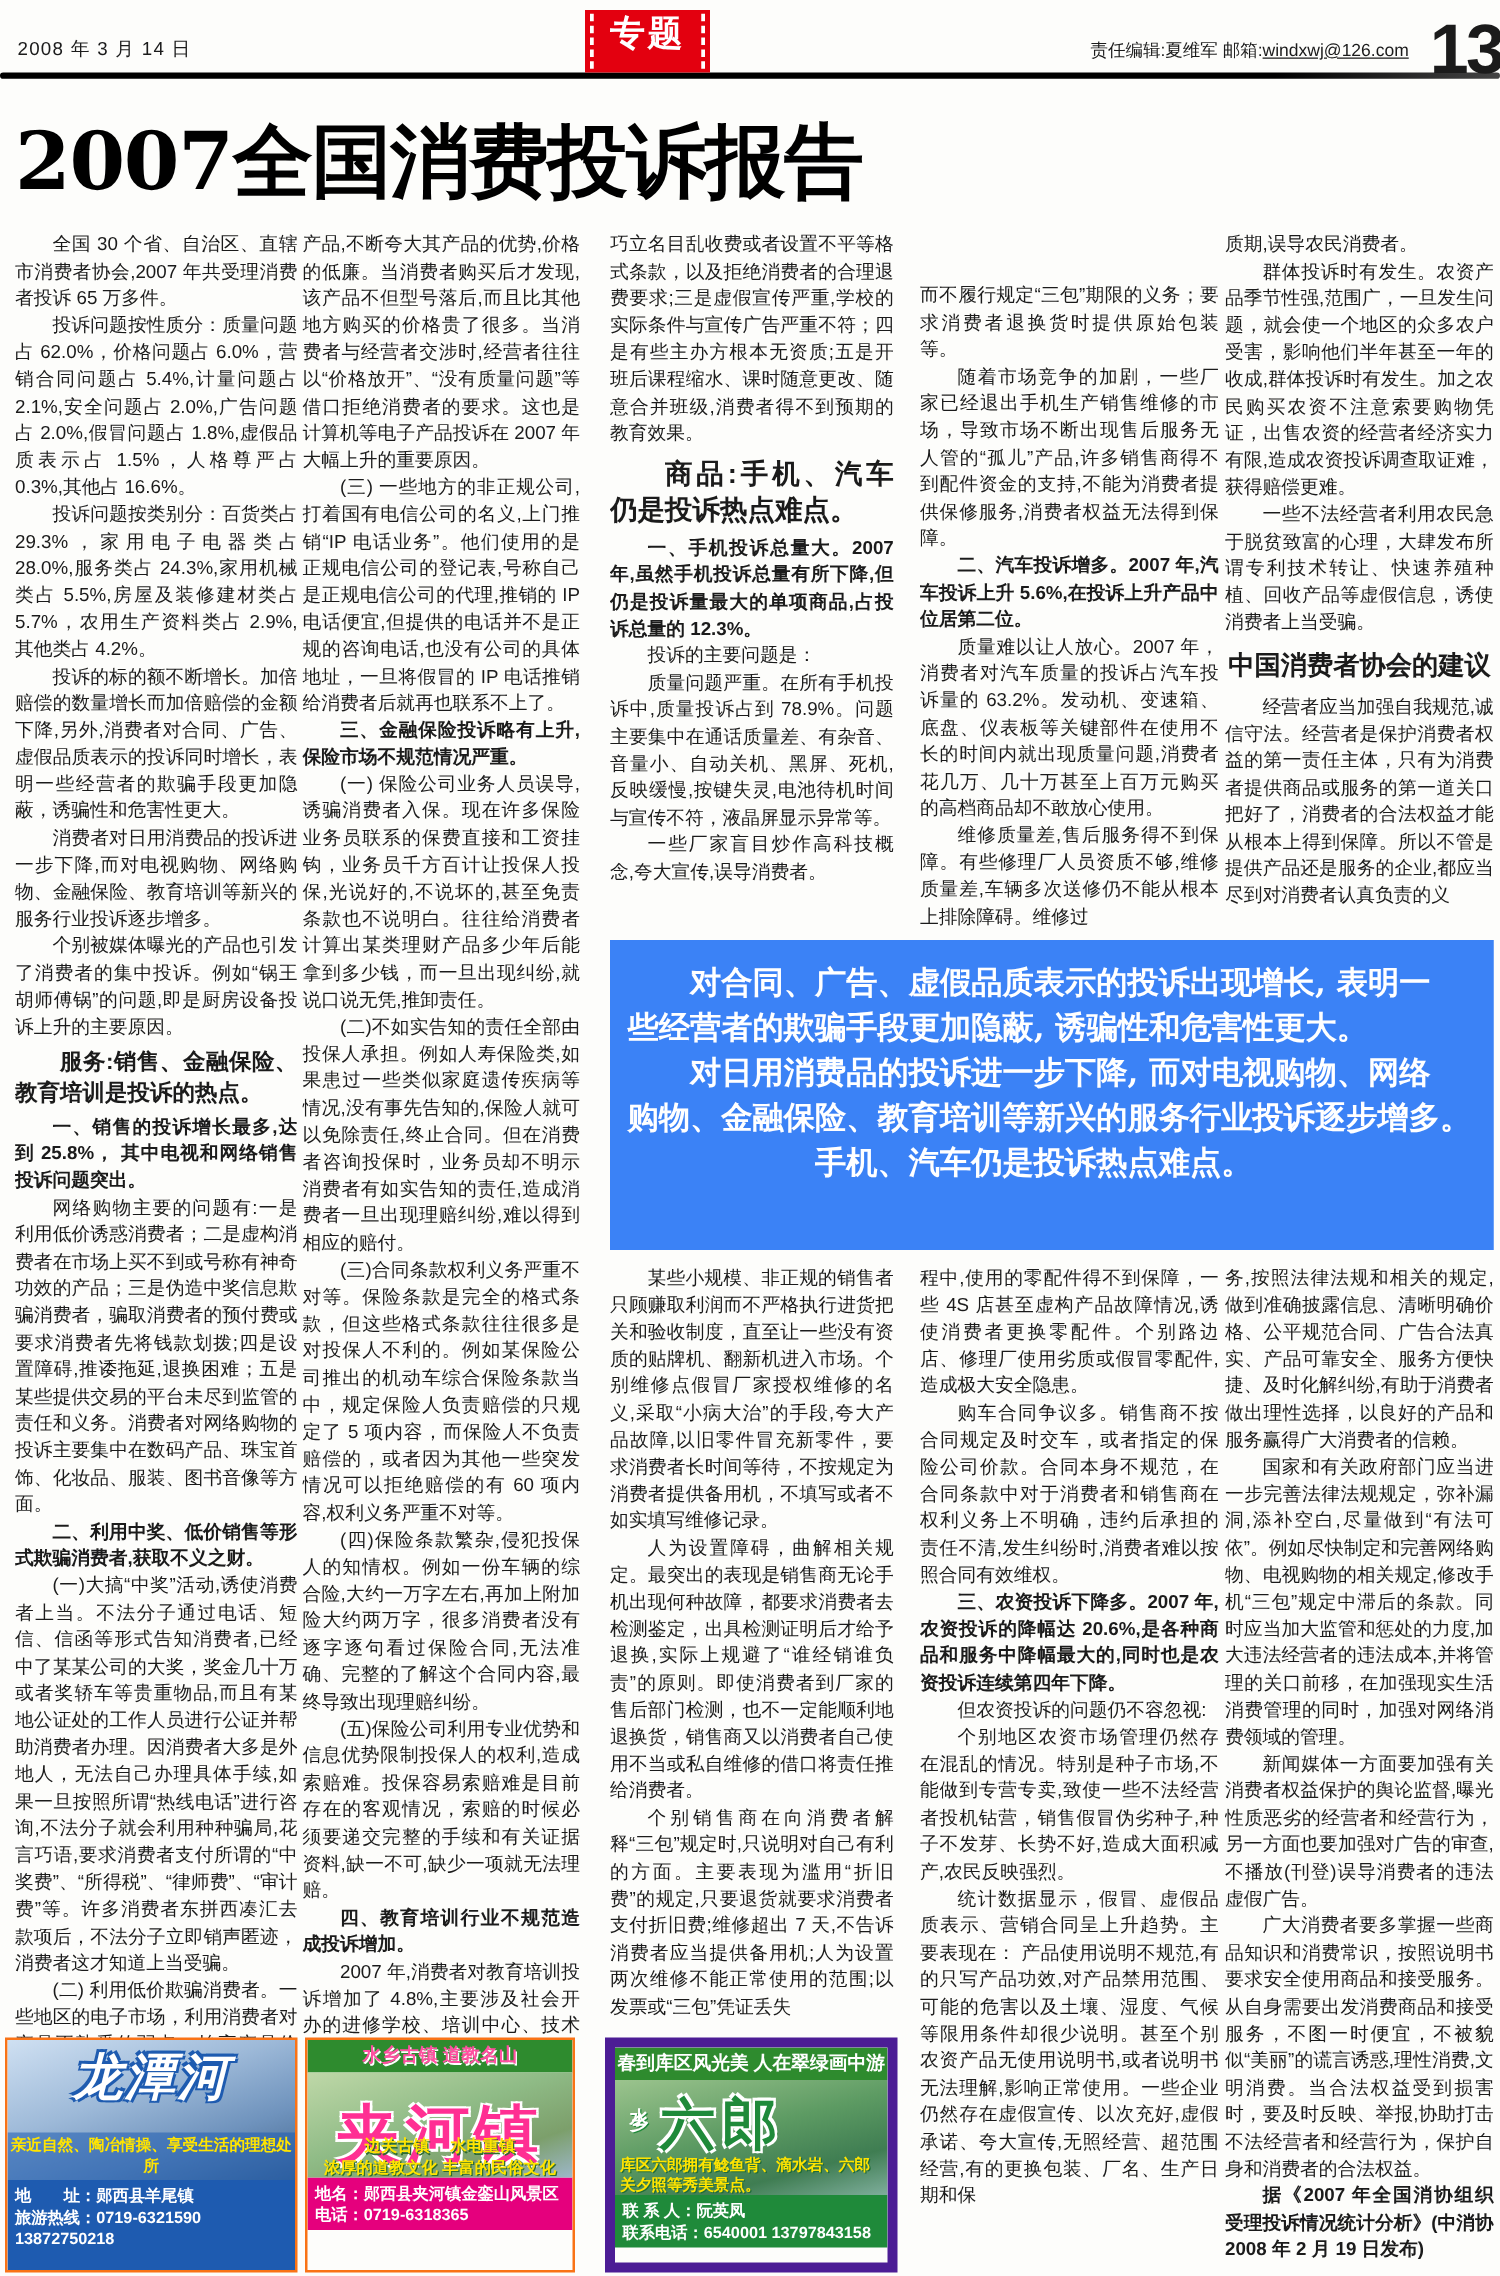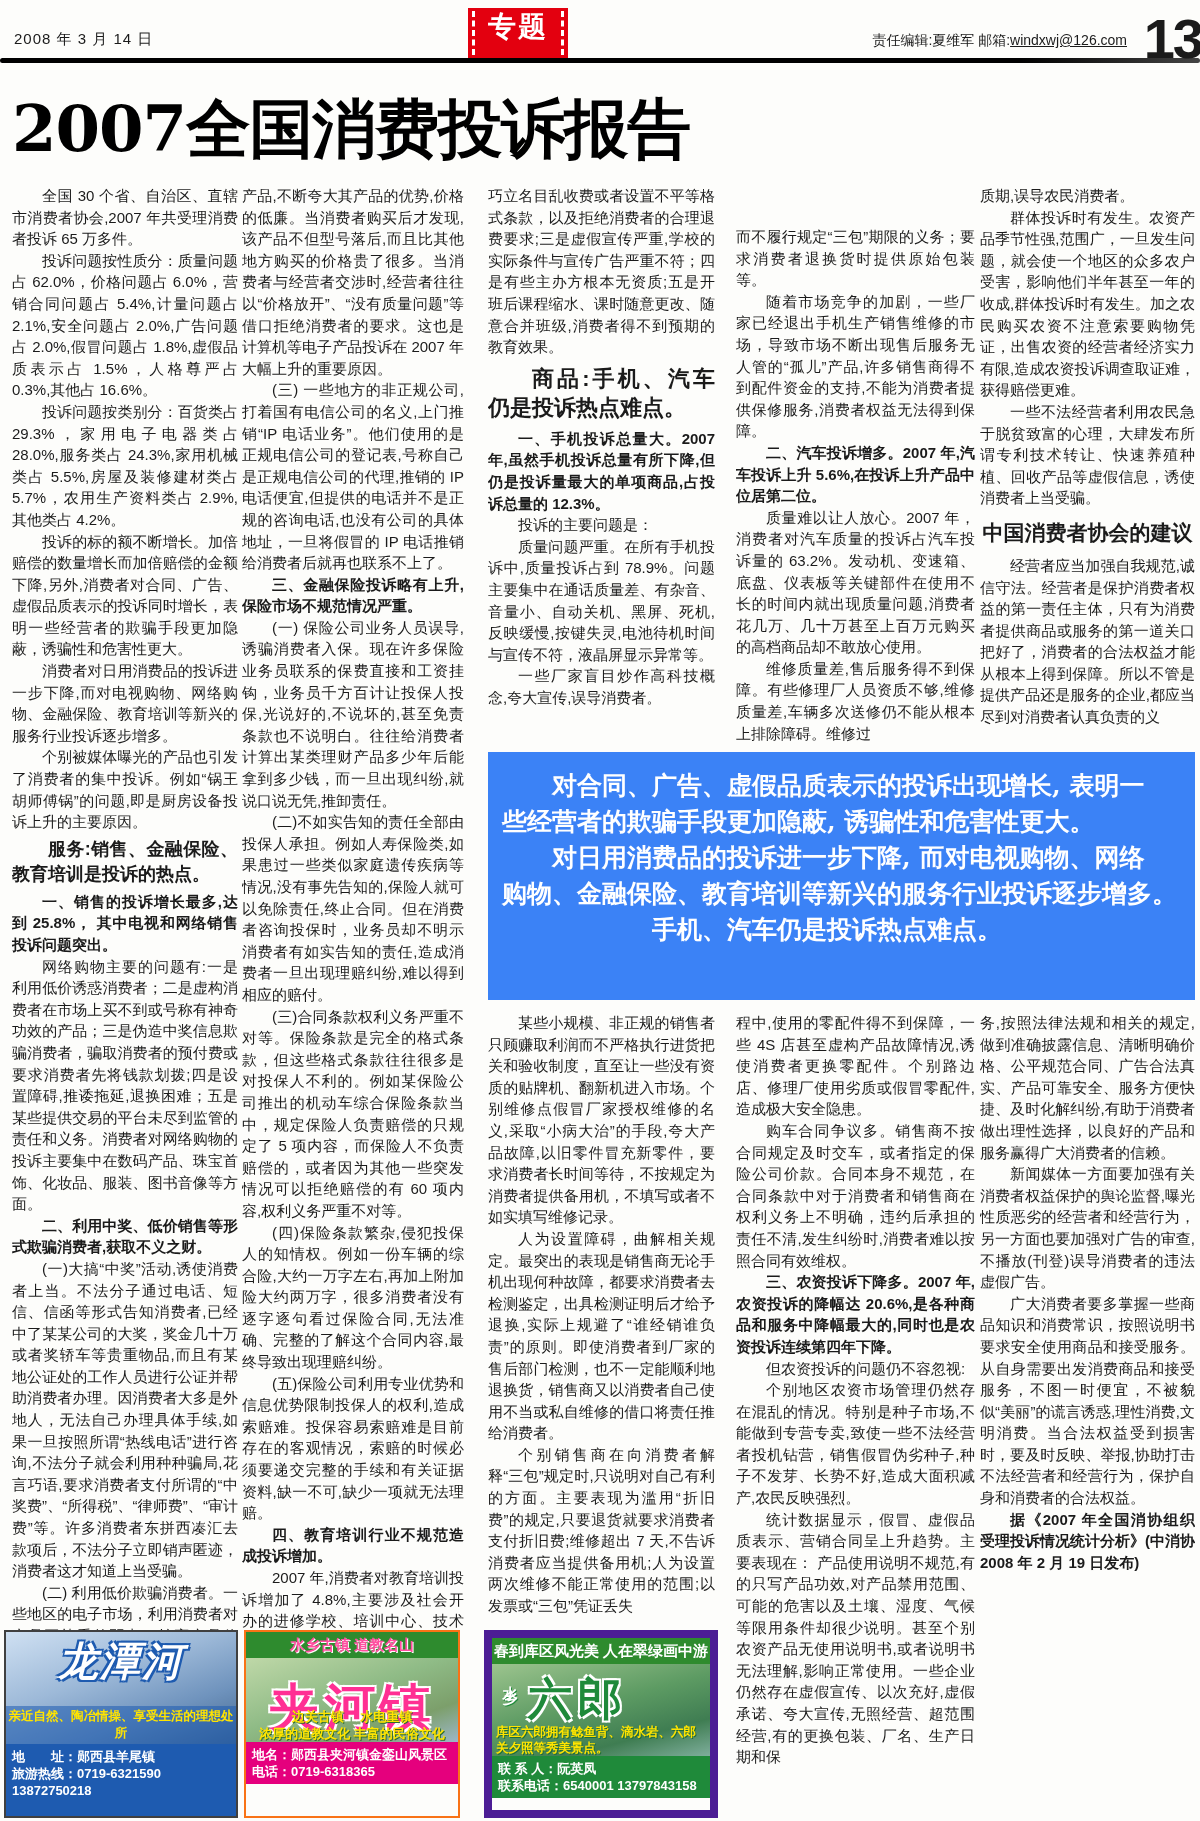--- a/index.html
+++ b/index.html
@@ -51,21 +51,21 @@
   #col5bot{left:980px;top:1012px;width:215px;height:806px;}
   
   .sumbox{
     position:absolute;left:488px;top:752px;width:707px;height:248px;background:#3b82f6;
     color:#fff;box-sizing:border-box;padding:16px 14px;overflow:hidden;
   }
   .sumbox p{margin:0;font-size:25px;line-height:36px;font-weight:bold;font-family:"DejaVu Serif","Liberation Serif",serif;}
   .sumbox .ind2{text-indent:2em;} .sumbox .ind0{text-indent:0;} .sumbox .ind6{text-indent:6em;}
   
   .ad{position:absolute;top:1630px;height:188px;box-sizing:border-box;overflow:hidden;}
-  #ad1{left:4px;width:234px;border:2px solid #404040;}
+  #ad1{left:4px;width:234px;border:2px solid #f97316;}
   #ad2{left:244px;width:216px;border:2px solid #f97316;}
   #ad3{left:484px;width:234px;border:8px solid #4c1d95;}
   .ad .photo{position:relative;width:100%;}
   #ad1 .photo{height:112px;background:linear-gradient(160deg,#cfe0f2 0%,#9db9d8 40%,#6f93bd 70%,#41658e 100%);}
   #ad2 .photo{height:84px;background:linear-gradient(160deg,#bfd8a8 0%,#8fbb86 45%,#7c9f6b 75%,#9db7c9 100%);}
   #ad3 .photo{height:92px;background:linear-gradient(165deg,#9cc48e 0%,#5d9b63 45%,#3f7d52 75%,#7fae9c 100%);}
   .ad-title1{
     position:absolute;left:0;right:0;top:2px;text-align:center;font-size:40px;font-weight:900;
     color:#ffffff;text-shadow:2px 2px 0 #1e5bb0,-2px -2px 0 #1e5bb0,2px -2px 0 #1e5bb0,-2px 2px 0 #1e5bb0;
     letter-spacing:2px;font-style:italic;
@@ -170,20 +170,21 @@
 <div id="col4bot" class="col">
     <p class="para cont">程中,使用的零配件得不到保障，一些 4S 店甚至虚构产品故障情况,诱使消费者更换零配件。个别路边店、修理厂使用劣质或假冒零配件,造成极大安全隐患。</p>
     <p class="para body">购车合同争议多。销售商不按合同规定及时交车，或者指定的保险公司价款。合同本身不规范，在合同条款中对于消费者和销售商在权利义务上不明确，违约后承担的责任不清,发生纠纷时,消费者难以按照合同有效维权。</p>
     <p class="para bold">三、农资投诉下降多。2007 年,农资投诉的降幅达 20.6%,是各种商品和服务中降幅最大的,同时也是农资投诉连续第四年下降。</p>
     <p class="para body">但农资投诉的问题仍不容忽视:</p>
     <p class="para body">个别地区农资市场管理仍然存在混乱的情况。特别是种子市场,不能做到专营专卖,致使一些不法经营者投机钻营，销售假冒伪劣种子,种子不发芽、长势不好,造成大面积减产,农民反映强烈。</p>
     <p class="para body">统计数据显示，假冒、虚假品质表示、营销合同呈上升趋势。主要表现在： 产品使用说明不规范,有的只写产品功效,对产品禁用范围、可能的危害以及土壤、湿度、气候等限用条件却很少说明。甚至个别农资产品无使用说明书,或者说明书无法理解,影响正常使用。一些企业仍然存在虚假宣传、以次充好,虚假承诺、夸大宣传,无照经营、超范围经营,有的更换包装、厂名、生产日期和保</p>
   </div>
 <div id="col5bot" class="col">
     <p class="para cont">务,按照法律法规和相关的规定,做到准确披露信息、清晰明确价格、公平规范合同、广告合法真实、产品可靠安全、服务方便快捷、及时化解纠纷,有助于消费者做出理性选择，以良好的产品和服务赢得广大消费者的信赖。</p>
+    <p class="para body">国家和有关政府部门应当进一步完善法律法规规定，弥补漏洞,添补空白,尽量做到“有法可依”。例如尽快制定和完善网络购物、电视购物的相关规定,修改手机“三包”规定中滞后的条款。同时应当加大监管和惩处的力度,加大违法经营者的违法成本,并将管理的关口前移，在加强现实生活消费管理的同时，加强对网络消费领域的管理。</p>
     <p class="para body">新闻媒体一方面要加强有关消费者权益保护的舆论监督,曝光性质恶劣的经营者和经营行为，另一方面也要加强对广告的审查,不播放(刊登)误导消费者的违法虚假广告。</p>
     <p class="para body">广大消费者要多掌握一些商品知识和消费常识，按照说明书要求安全使用商品和接受服务。从自身需要出发消费商品和接受服务，不图一时便宜，不被貌似“美丽”的谎言诱惑,理性消费,文明消费。当合法权益受到损害时，要及时反映、举报,协助打击不法经营者和经营行为，保护自身和消费者的合法权益。</p>
     <p class="para attr">据《2007 年全国消协组织受理投诉情况统计分析》(中消协 2008 年 2 月 19 日发布)</p>
   </div>
 
 <div class="sumbox">
     <p class="ind2">对合同、广告、虚假品质表示的投诉出现增长, 表明一</p>
     <p class="ind0">些经营者的欺骗手段更加隐蔽, 诱骗性和危害性更大。</p>
     <p class="ind2">对日用消费品的投诉进一步下降, 而对电视购物、网络</p>
     <p class="ind0">购物、金融保险、教育培训等新兴的服务行业投诉逐步增多。</p>

